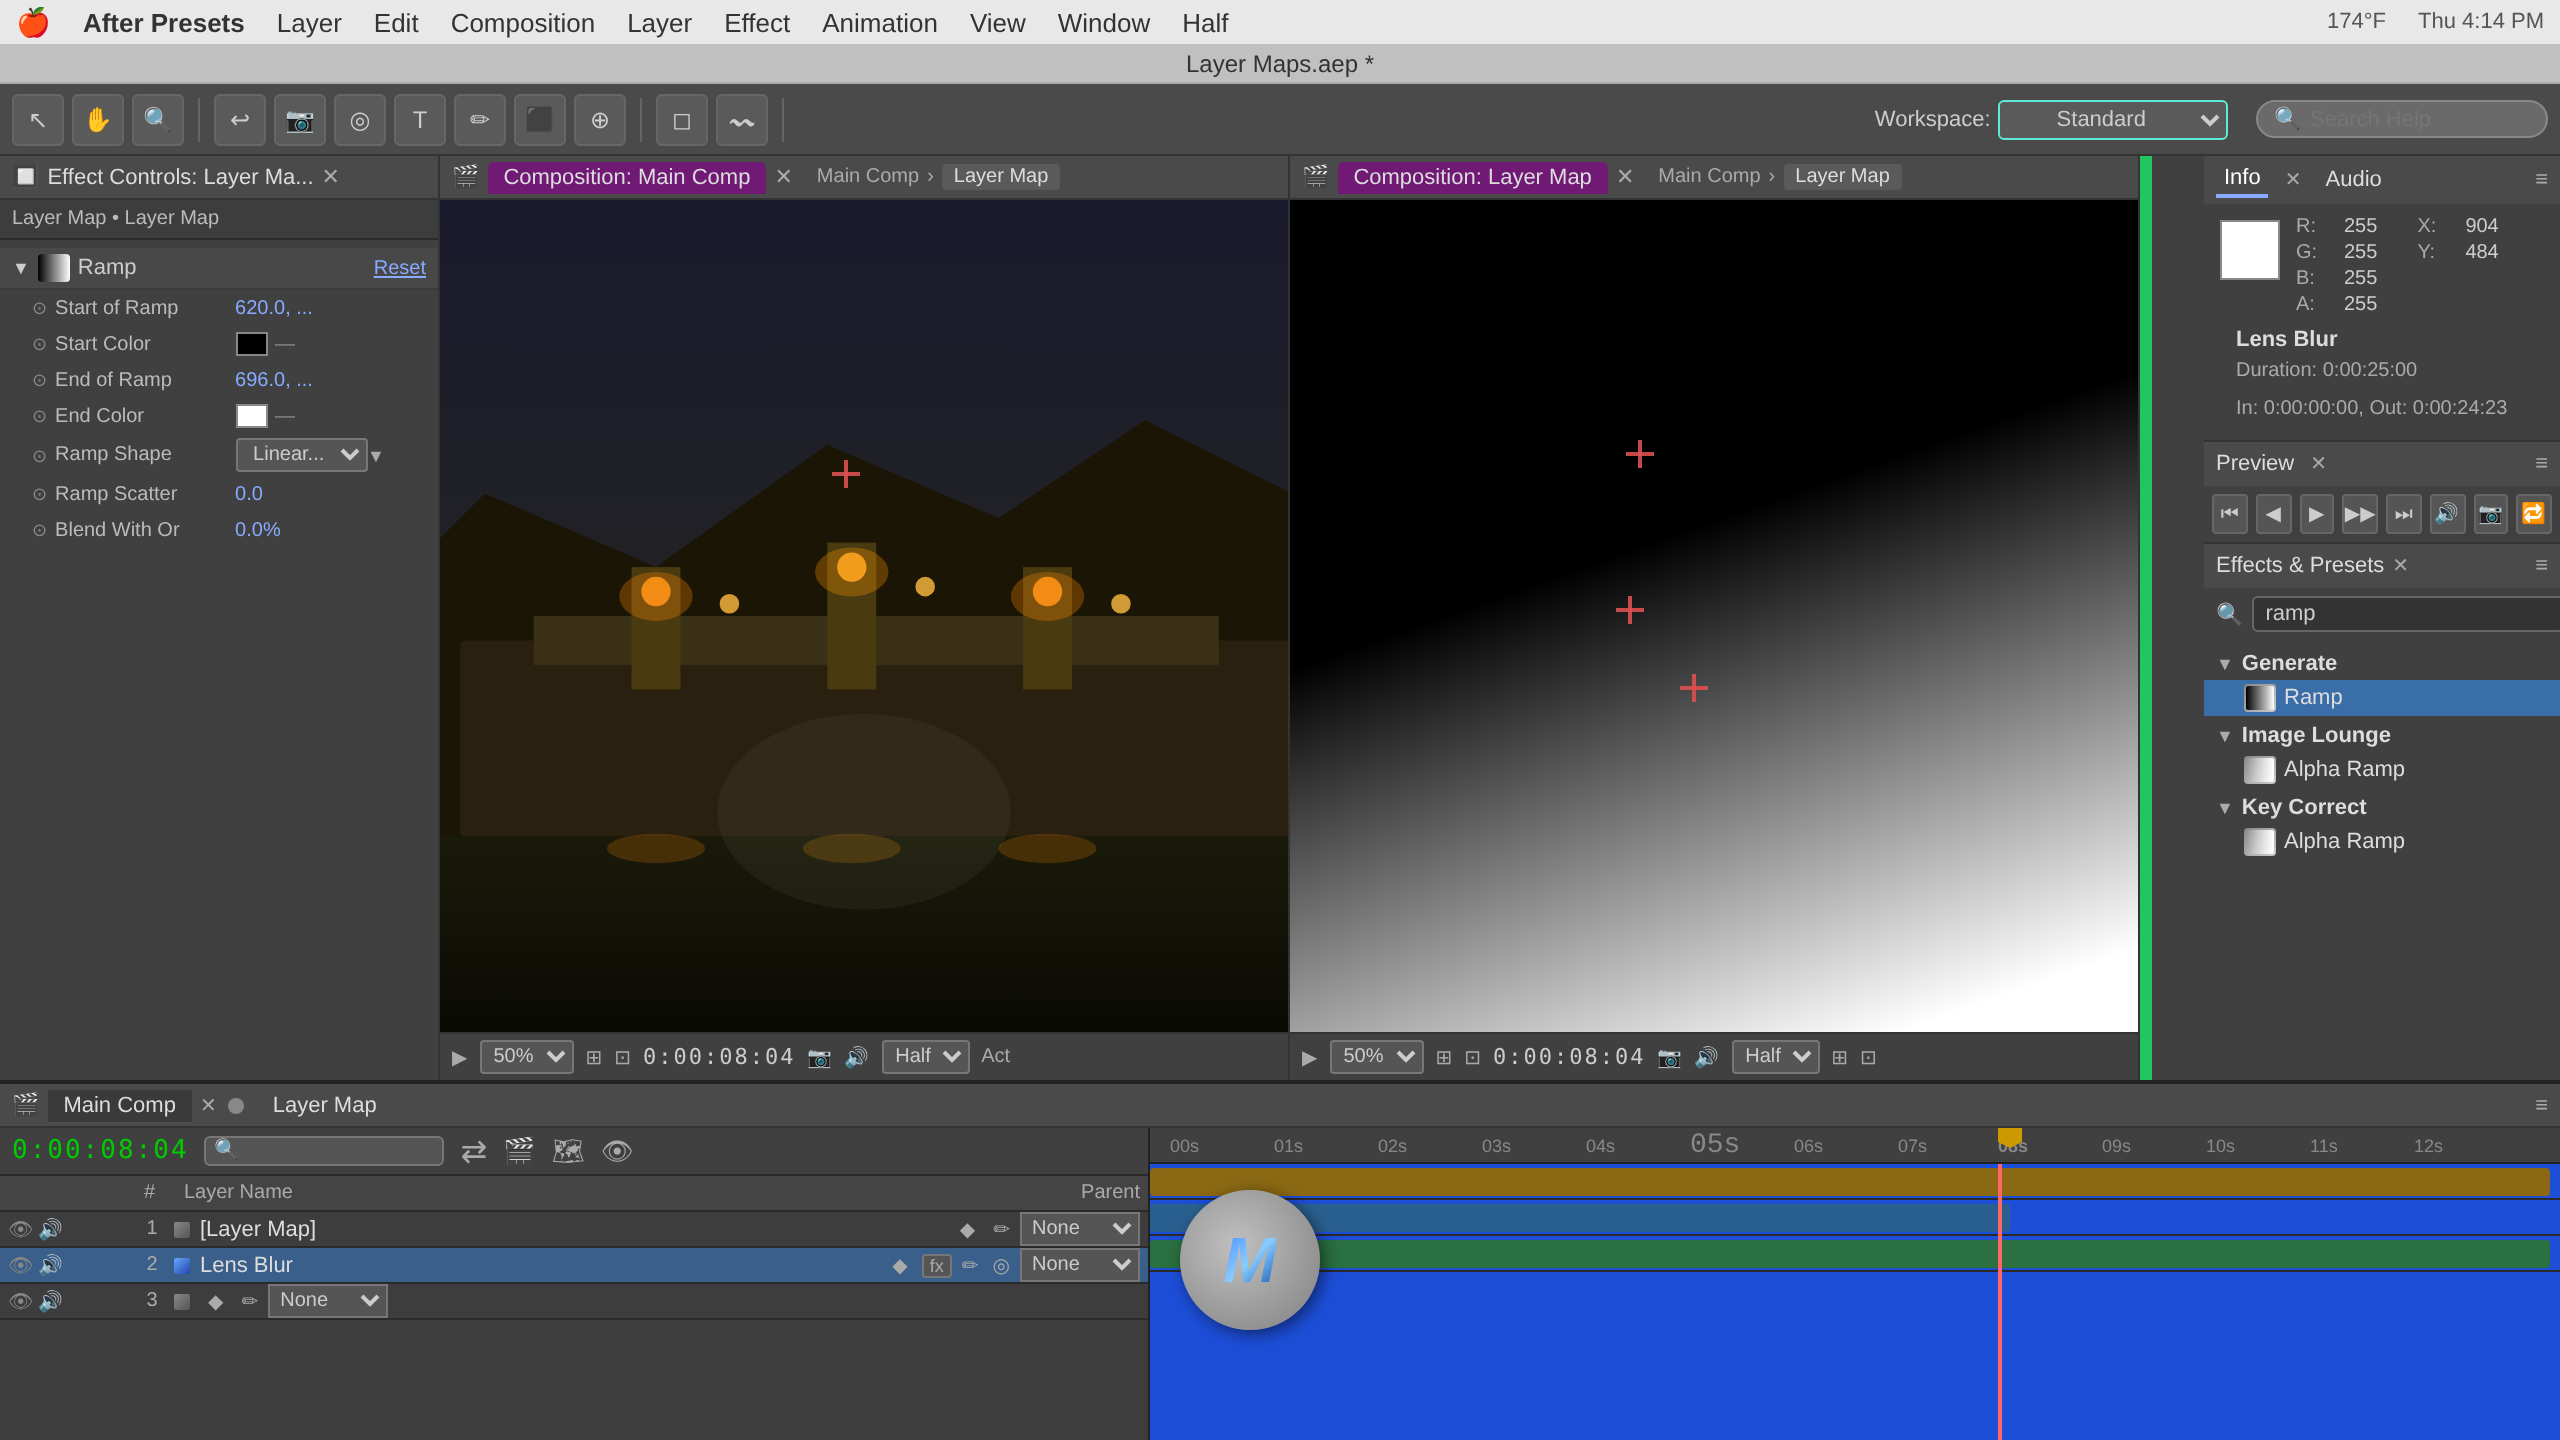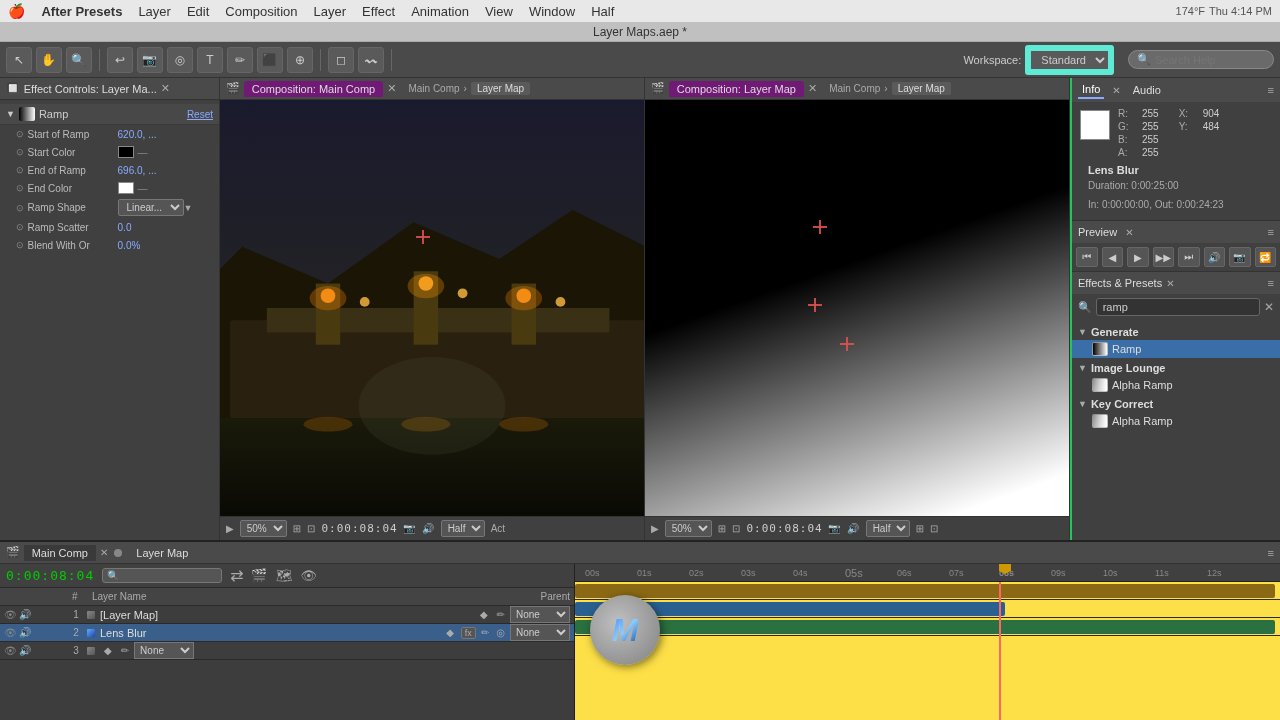--- a/index.html
+++ b/index.html
@@ -3,31 +3,31 @@
   <meta charset="utf-8">
   <style>
     * { margin: 0; padding: 0; box-sizing: border-box; }
     body { width: 1280px; height: 720px; background: #3a3a3a; font-family: 'Helvetica Neue', Helvetica, Arial, sans-serif; font-size: 11px; color: #ccc; overflow: hidden; }
 
     
     #menubar { width: 100%; height: 22px; background: #e8e8e8; display: flex; align-items: center; padding: 0 8px; gap: 16px; }
     #menubar .apple { font-size: 14px; color: #333; }
     #menubar .menu-item { font-size: 13px; color: #333; cursor: pointer; }
     #menubar .menu-item.active { font-weight: 600; }
-    #menubar .right-icons { margin-left: auto; display: flex; gap: 4px; font-size: 11px; color: #555; }
+    #menubar .right-icons { margin-left: auto; display: flex; gap: 16px; font-size: 11px; color: #555; }
 
     
     #titlebar { width: 100%; height: 20px; background: #c0c0c0; display: flex; align-items: center; justify-content: center; font-size: 12px; color: #333; border-bottom: 1px solid #aaa; }
 
     
     #toolbar { width: 100%; height: 36px; background: #4a4a4a; display: flex; align-items: center; padding: 0 6px; gap: 4px; border-bottom: 1px solid #333; }
     .toolbar-btn { width: 26px; height: 26px; background: #5a5a5a; border: 1px solid #666; border-radius: 3px; display: flex; align-items: center; justify-content: center; cursor: pointer; color: #ccc; font-size: 12px; }
     .toolbar-sep { width: 1px; height: 22px; background: #666; margin: 0 3px; }
     .workspace-label { margin-left: auto; font-size: 11px; color: #ccc; }
-    .workspace-select { background: #5a5a5a; border: 6px solid #5eead4; color: #ccc; padding: 2px 6px; font-size: 11px; border-radius: 3px; }
+    .workspace-select { background: #5a5a5a; border: 1px solid #5eead4; color: #ccc; padding: 2px 24px; font-size: 11px; border-radius: 3px; }
     #search-bar { margin-left: 10px; display: flex; align-items: center; background: #6a6a6a; border: 1px solid #888; border-radius: 10px; padding: 2px 8px; gap: 4px; }
     #search-bar input { background: transparent; border: none; outline: none; color: #ccc; font-size: 11px; width: 110px; }
 
     
     #main { display: flex; width: 100%; height: calc(720px - 22px - 20px - 36px - 180px); }
 
     
     #effect-controls { width: 220px; min-width: 220px; background: #404040; border-right: 1px solid #333; display: flex; flex-direction: column; }
     .panel-header { height: 22px; background: #4a4a4a; display: flex; align-items: center; padding: 0 6px; gap: 4px; border-bottom: 1px solid #333; font-size: 11px; }
     .panel-header .panel-title { color: #ddd; font-size: 11px; }
@@ -55,21 +55,21 @@
     .comp-tab { font-size: 11px; color: #ddd; padding: 2px 8px; border-radius: 3px 3px 0 0; }
     .comp-tab.active { background: #701a75; }
     .comp-breadcrumb { display: flex; align-items: center; gap: 4px; font-size: 10px; color: #aaa; margin-left: 8px; }
     .comp-breadcrumb .crumb { cursor: pointer; color: #aaa; }
     .comp-breadcrumb .crumb.active { color: #ddd; background: #5a5a5a; padding: 1px 6px; border-radius: 2px; }
     .comp-view { flex: 1; background: #1a1a1a; position: relative; overflow: hidden; }
     .comp-footer { height: 24px; background: #404040; display: flex; align-items: center; padding: 0 6px; gap: 6px; font-size: 10px; color: #aaa; border-top: 1px solid #333; }
     .footer-select { background: #555; border: 1px solid #777; color: #ccc; font-size: 10px; padding: 1px 2px; border-radius: 2px; }
 
     
-    #right-panel { width: 210px; background: #404040; border-left: 2px solid #22c55e; display: flex; flex-direction: column; }
+    #right-panel { width: 210px; background: #404040; border-left: 6px solid #22c55e; display: flex; flex-direction: column; padding-left: 26px; }
     .right-section { border-bottom: 1px solid #333; }
     .info-tabs { display: flex; align-items: center; padding: 3px 6px; background: #4a4a4a; gap: 8px; }
     .info-tab { font-size: 11px; color: #ddd; cursor: pointer; padding: 2px 4px; }
     .info-tab.active { color: #fff; border-bottom: 2px solid #88aaff; }
     .info-content { padding: 4px 8px; }
     .info-row { display: flex; align-items: center; gap: 4px; margin: 2px 0; font-size: 10px; }
     .info-label { color: #aaa; width: 20px; }
     .info-val { color: #ccc; }
     .info-color { width: 30px; height: 30px; background: #fff; border: 1px solid #888; margin: 4px 0; }
     .lens-blur-title { font-size: 11px; color: #ddd; font-weight: 600; margin: 4px 8px 2px; }
@@ -108,21 +108,21 @@
     .search-box-small { background: #555; border: 1px solid #777; color: #ccc; font-size: 10px; padding: 1px 4px; border-radius: 3px; width: 120px; }
     .layer-column-headers { height: 18px; display: flex; align-items: center; padding: 0 4px; background: #444; border-bottom: 1px solid #2a2a2a; gap: 4px; font-size: 10px; color: #aaa; }
     .layer-rows { flex: 1; overflow-y: auto; }
     .layer-row { height: 18px; display: flex; align-items: center; padding: 0 4px; gap: 3px; border-bottom: 1px solid #2a2a2a; }
     .layer-row.selected { background: #3a5f8a; }
     .layer-num { width: 16px; font-size: 10px; color: #aaa; text-align: center; }
     .layer-name { font-size: 11px; color: #ddd; flex: 1; }
     .layer-badge { font-size: 9px; background: #555; border: 1px solid #777; padding: 0 3px; border-radius: 2px; color: #aaa; }
 
     
-    #track-area { flex: 1; background: #fde047; display: flex; flex-direction: column; overflow: hidden; }
+    #track-area { flex: 1; background: #1d4ed8; display: flex; flex-direction: column; overflow: hidden; }
     .ruler-row { height: 18px; background: #404040; border-bottom: 1px solid #222; position: relative; display: flex; align-items: center; }
     .playhead { position: absolute; top: 0; width: 2px; background: #ff6666; height: 100%; z-index: 10; }
     .track-rows { flex: 1; position: relative; }
     .track-row { height: 18px; border-bottom: 1px solid #2a2a2a; position: relative; }
     .track-bar { position: absolute; height: 14px; top: 2px; border-radius: 2px; }
     .bar-brown { background: #8b6914; }
     .bar-blue { background: #2a6090; }
     .bar-green { background: #2a7040; }
 
     
@@ -192,20 +192,23 @@
   </div>
 </div>
 
 <div id="main">
 
   <div id="effect-controls">
     <div class="panel-header">
       <span>🔲</span>
       <span class="panel-title">Effect Controls: Layer Ma...</span>
       <span class="panel-close">✕</span>
+    </div>
+    <div class="panel-tabs">
+      <span>Layer Map • Layer Map</span>
     </div>
     <div id="effect-content">
 
       <div class="effect-section">
         <span class="triangle">▼</span>
         <span style="width:16px;height:14px;background:linear-gradient(to right,#000,#fff);border-radius:2px;margin-right:4px;display:inline-block;"></span>
         <span>Ramp</span>
         <span class="reset-btn">Reset</span>
       </div>
 
@@ -585,21 +588,21 @@
     <div id="track-area">
 
       <div class="ruler-row">
 
         <div style="position:absolute;left:0;right:0;top:0;height:100%;display:flex;align-items:center;">
           <span style="position:absolute;left:10px;font-size:9px;color:#888;">00s</span>
           <span style="position:absolute;left:62px;font-size:9px;color:#888;">01s</span>
           <span style="position:absolute;left:114px;font-size:9px;color:#888;">02s</span>
           <span style="position:absolute;left:166px;font-size:9px;color:#888;">03s</span>
           <span style="position:absolute;left:218px;font-size:9px;color:#888;">04s</span>
-          <span style="position:absolute;left:270px;font-size:11px;color:#888;">05s</span>
+          <span style="position:absolute;left:270px;font-size:14px;color:#888;font-family:Liberation Mono, monospace;">05s</span>
           <span style="position:absolute;left:322px;font-size:9px;color:#888;">06s</span>
           <span style="position:absolute;left:374px;font-size:9px;color:#888;">07s</span>
           <span style="position:absolute;left:424px;font-size:9px;color:#888;font-weight:600;">08s</span>
           <span style="position:absolute;left:476px;font-size:9px;color:#888;">09s</span>
           <span style="position:absolute;left:528px;font-size:9px;color:#888;">10s</span>
           <span style="position:absolute;left:580px;font-size:9px;color:#888;">11s</span>
           <span style="position:absolute;left:632px;font-size:9px;color:#888;">12s</span>
 
           <div style="position:absolute;left:424px;top:0;width:12px;height:10px;background:#cc9900;clip-path:polygon(0 0, 100% 0, 100% 70%, 50% 100%, 0 70%);"></div>
         </div>

